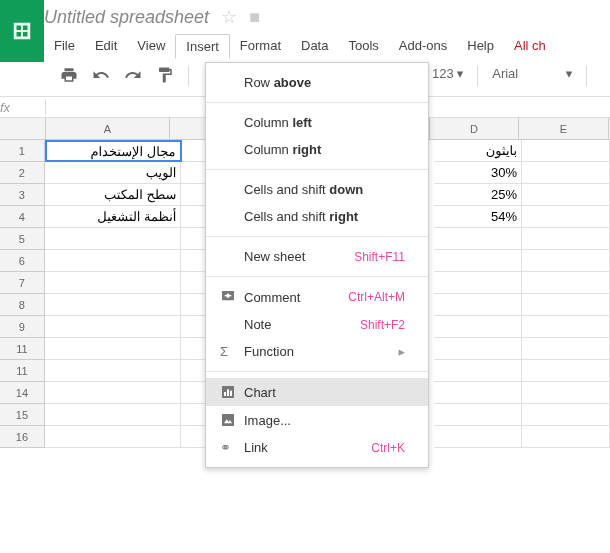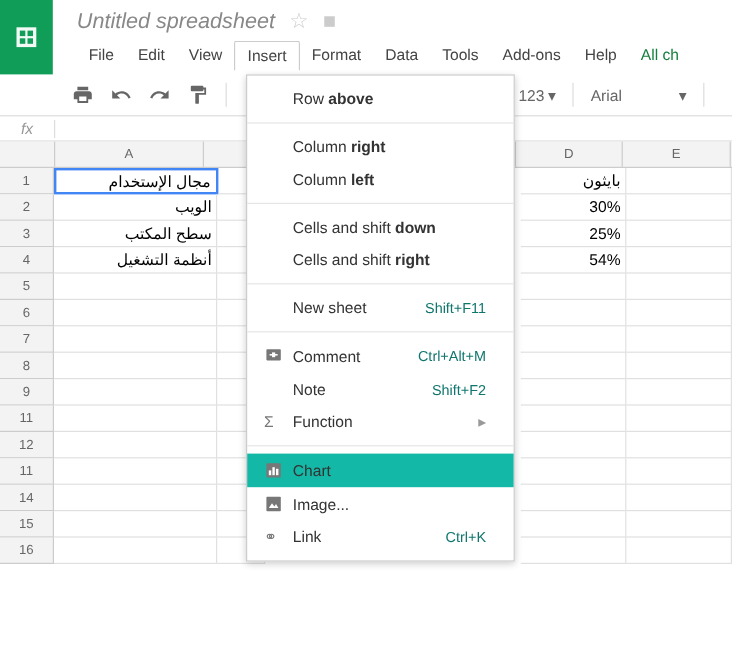--- a/index.html
+++ b/index.html
@@ -1,32 +1,32 @@
 <!DOCTYPE html>
 <html><head>
 <meta charset="utf-8">
 <style>
 *{box-sizing:border-box;margin:0;padding:0;font-family:Arial,sans-serif}
 body{background:#fff;width:610px;height:553px;overflow:hidden;position:relative}
 .header{display:flex;align-items:flex-start;height:62px}
 .logo{width:44px;height:62px;background:#0f9d58;display:flex;align-items:center;justify-content:center}
 .logo svg{width:22px;height:28px}
-.title-area{padding:6px 0 0 20px;flex:1}
+.title-area{padding:6px 0 0 0;flex:1}
 .doc-title{font-size:18px;color:#888;font-style:italic;display:flex;align-items:center;gap:12px}
 .star-icon,.folder-icon{color:#ccc;font-style:normal}
 .menubar{display:flex;gap:0;margin-top:6px;font-size:13px;color:#444}
 .menubar span{padding:4px 10px;cursor:pointer}
 .menubar span.active{border:1px solid #ccc;border-bottom:1px solid #fff;border-radius:2px 2px 0 0;position:relative;z-index:20}
-.allch{color:#15803d;font-size:13px;padding:4px 0 0 8px}
-.toolbar{display:flex;align-items:center;padding:4px 8px 4px 60px;gap:14px;height:34px;color:#666;font-size:13px}
+.allch{color:#b91c1c;font-size:13px;padding:4px 0 0 8px}
+.toolbar{display:flex;align-items:flex-start;padding:4px 8px 4px 60px;gap:14px;height:34px;color:#666;font-size:13px}
 .toolbar .sep{width:1px;height:20px;background:#ddd}
 .toolbar .dd{display:flex;align-items:center;gap:3px}
 .toolbar svg{width:18px;height:18px;fill:#666}
 .fx-row{display:flex;align-items:center;border-top:1px solid #ddd;border-bottom:1px solid #ddd;height:22px}
-.fx-label{width:46px;text-align:center;font-style:italic;color:#999;font-size:13px;border-right:1px solid #ddd}
+.fx-label{width:46px;font-style:italic;color:#999;font-size:13px;border-right:1px solid #ddd}
 .grid-area{position:relative}
 .col-headers{display:flex;height:22px;background:#f3f3f3;border-bottom:1px solid #ccc}
 .corner{width:46px;border-right:1px solid #ccc}
 .ch{text-align:center;font-size:11px;color:#666;line-height:22px;border-right:1px solid #ccc}
 .ch-a{width:124px}
 .ch-b{width:40px}
 .ch-gap{width:219px;border-right:none}
 .ch-d{width:90px;border-left:1px solid #ccc}
 .ch-e{width:90px}
 .rows{}
@@ -34,24 +34,24 @@
 .rh{width:46px;background:#f3f3f3;border-right:1px solid #ccc;border-bottom:1px solid #ccc;text-align:center;font-size:11px;color:#666;line-height:22px}
 .cell{border-right:1px solid #e0e0e0;border-bottom:1px solid #e0e0e0;font-size:13px;padding:0 4px;line-height:22px;text-align:right;direction:rtl}
 .cell-a{width:140px}
 .cell-b{width:40px}
 .cell-gap{width:219px;border:none}
 .cell-d{width:90px;direction:ltr}
 .cell-e{width:90px}
 .cell.selected{border:2px solid #4285f4;line-height:20px}
 .menu{position:absolute;left:205px;top:62px;width:224px;background:#fff;border:1px solid #ccc;box-shadow:0 2px 6px rgba(0,0,0,0.2);z-index:10;font-size:13px;color:#333;padding:6px 0}
 .menu .mi{display:flex;align-items:center;padding:6px 23px 6px 14px;cursor:pointer}
-.menu .mi.hover{background:#14b8a6}
+.menu .mi.hover{background:#e5e5e5}
 .menu .mi .ic{width:24px;display:flex;align-items:center;color:#777}
 .menu .mi .lbl{flex:1}
-.menu .mi .sc{color:#0f766e;font-size:12px}
+.menu .mi .sc{color:#ec4899;font-size:12px}
 .menu .mi .arr{color:#999}
 .menu hr{border:none;border-top:1px solid #e5e5e5;margin:6px 0}
 .menu b{font-weight:bold}
 </style>
 </head>
 <body>
 
 <div class="header">
   <div class="logo">
     <svg viewBox="0 0 24 24">
@@ -199,28 +199,20 @@
       </div>
       <div class="row">
         <div class="rh">11</div>
         <div class="cell cell-a"></div>
         <div class="cell cell-b"></div>
         <div class="cell cell-gap"></div>
         <div class="cell cell-d"></div>
         <div class="cell cell-e"></div>
       </div>
       <div class="row">
-        <div class="rh">12</div>
-        <div class="cell cell-a"></div>
-        <div class="cell cell-b"></div>
-        <div class="cell cell-gap"></div>
-        <div class="cell cell-d"></div>
-        <div class="cell cell-e"></div>
-      </div>
-      <div class="row">
         <div class="rh">11</div>
         <div class="cell cell-a"></div>
         <div class="cell cell-b"></div>
         <div class="cell cell-gap"></div>
         <div class="cell cell-d"></div>
         <div class="cell cell-e"></div>
       </div>
       <div class="row">
         <div class="rh">14</div>
         <div class="cell cell-a"></div>
@@ -249,25 +241,25 @@
 </div>
 
 <div class="menu">
   <div class="mi">
       <span class="ic"></span>
       <span class="lbl"><span>Row </span><b>above</b></span>
     </div>
   <hr>
   <div class="mi">
       <span class="ic"></span>
+      <span class="lbl"><span>Column </span><b>left</b></span>
+    </div>
+  <div class="mi">
+      <span class="ic"></span>
       <span class="lbl"><span>Column </span><b>right</b></span>
-    </div>
-  <div class="mi">
-      <span class="ic"></span>
-      <span class="lbl"><span>Column </span><b>left</b></span>
     </div>
   <hr>
   <div class="mi">
       <span class="ic"></span>
       <span class="lbl"><span>Cells and shift </span><b>down</b></span>
     </div>
   <div class="mi">
       <span class="ic"></span>
       <span class="lbl"><span>Cells and shift </span><b>right</b></span>
     </div>

